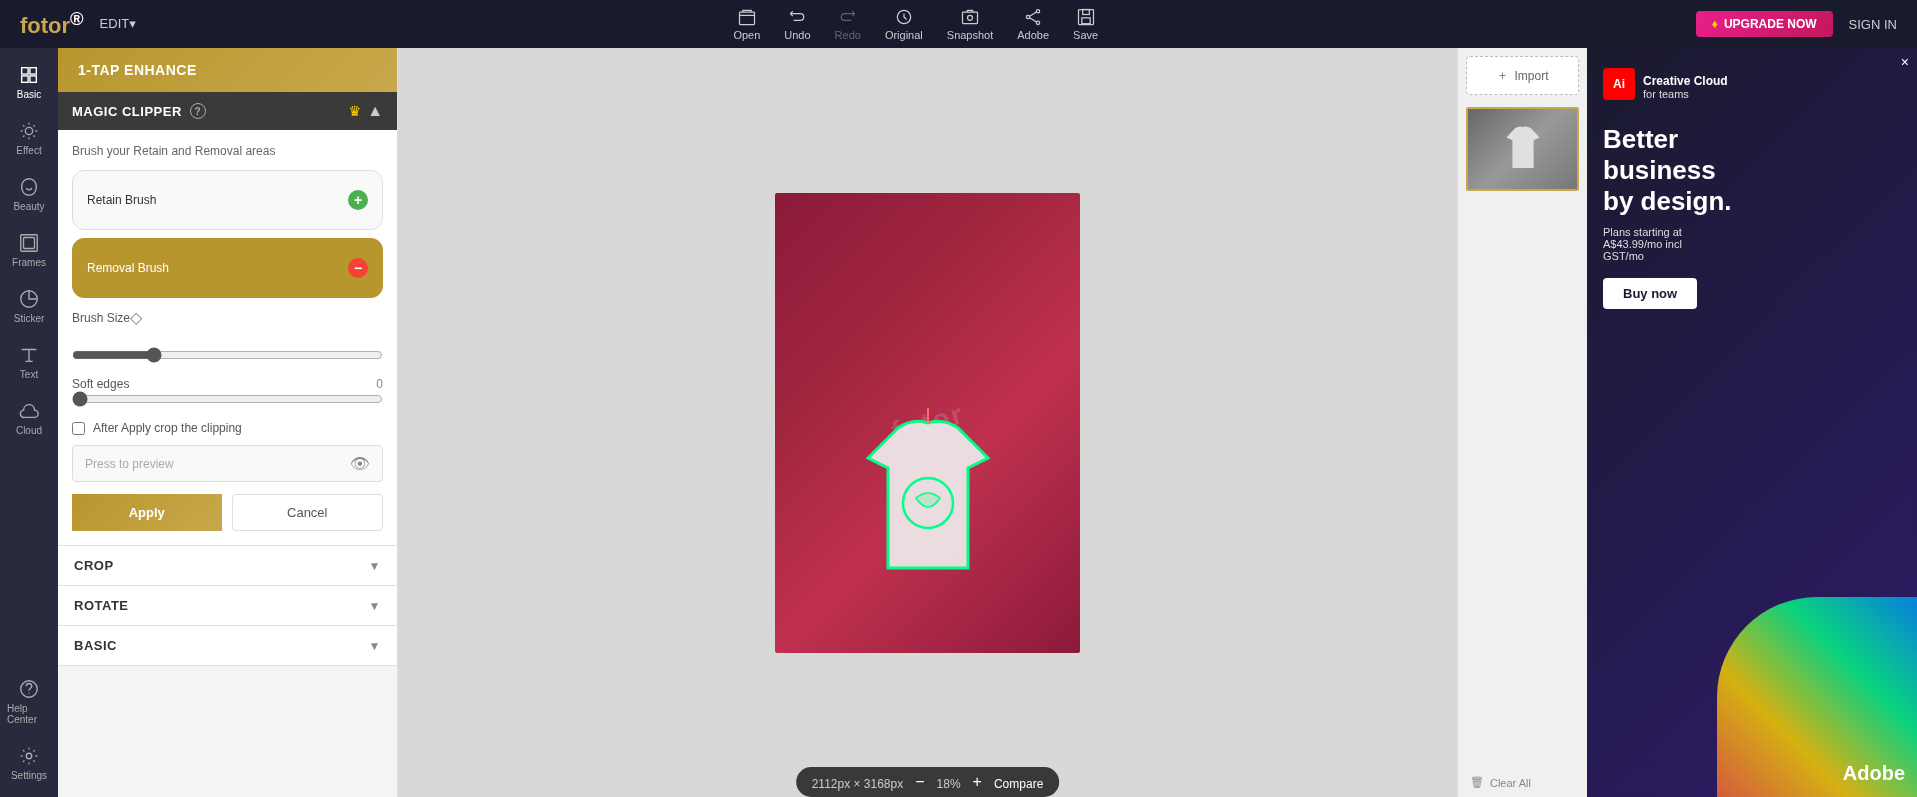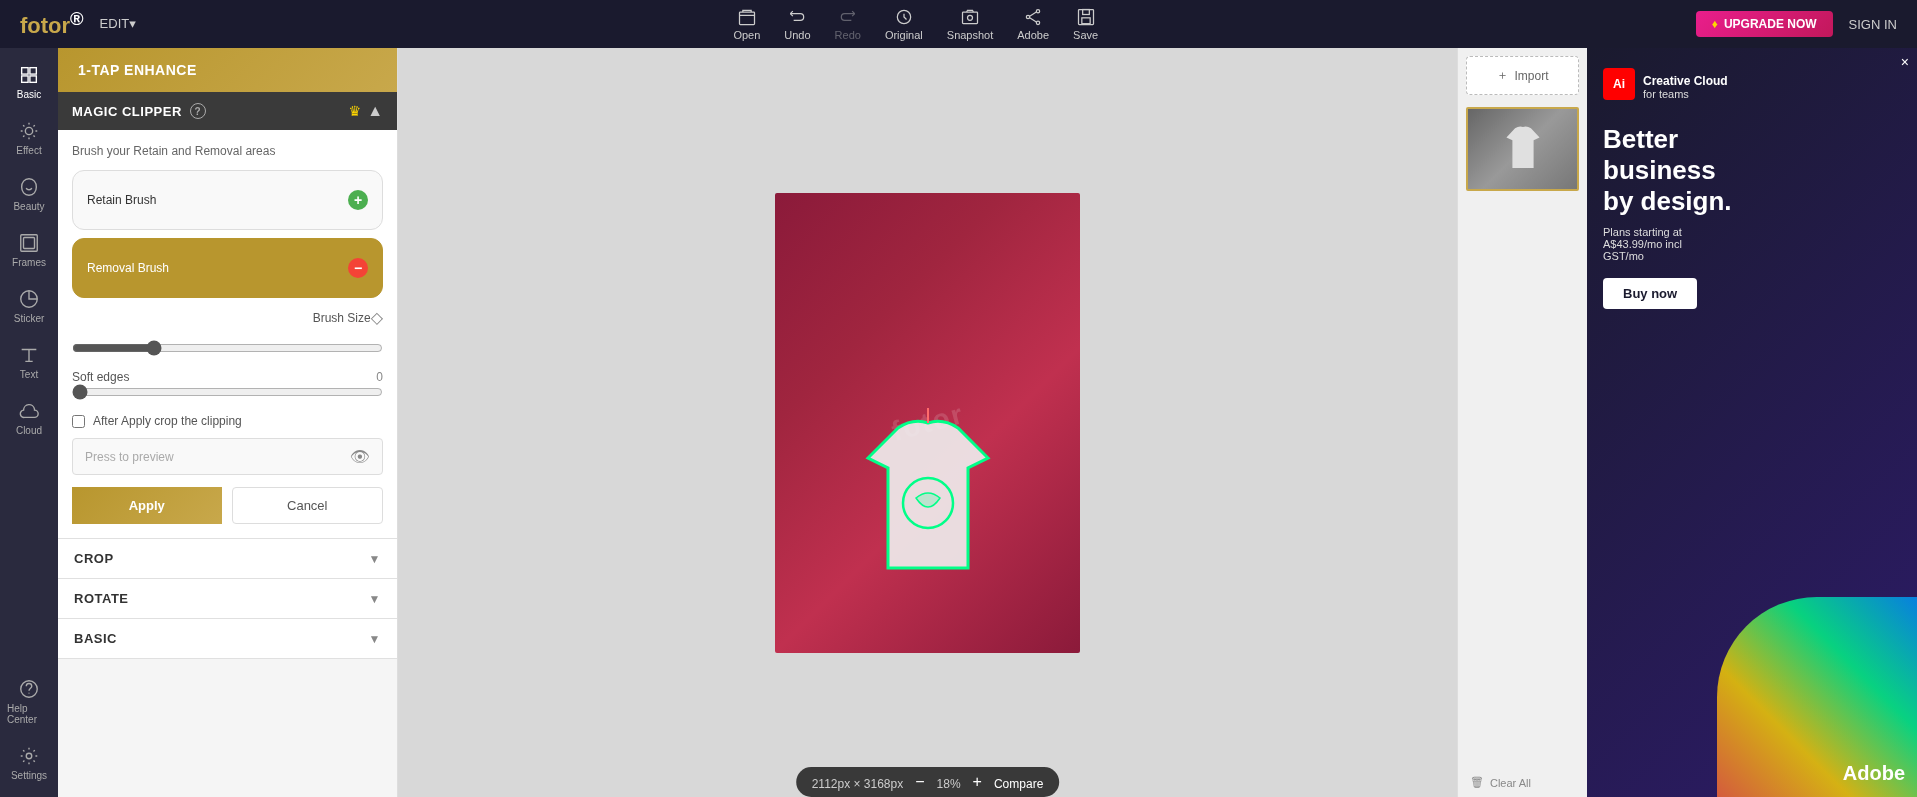--- a/index.html
+++ b/index.html
@@ -149,23 +149,23 @@
       border-radius: 50%;
       display: flex; align-items: center; justify-content: center;
       font-size: 14px; font-weight: bold;
     }
     .retain-circle { background: #4caf50; color: #fff; }
     .removal-circle { background: #f44336; color: #fff; }
 
     .brush-size-row {
       display: flex;
       align-items: center;
-      justify-content: flex-end;
+      justify-content: flex-start;
       margin-top: 10px;
-      margin-bottom: 13px;
+      margin-bottom: 20px;
     }
     .brush-size-label { font-size: 12px; color: #555; }
     .eraser-icon { font-size: 16px; color: #888; cursor: pointer; }
     .slider-container { margin-bottom: 10px; }
     input[type="range"] {
       width: 100%;
       cursor: pointer;
       accent-color: #555;
     }
 

